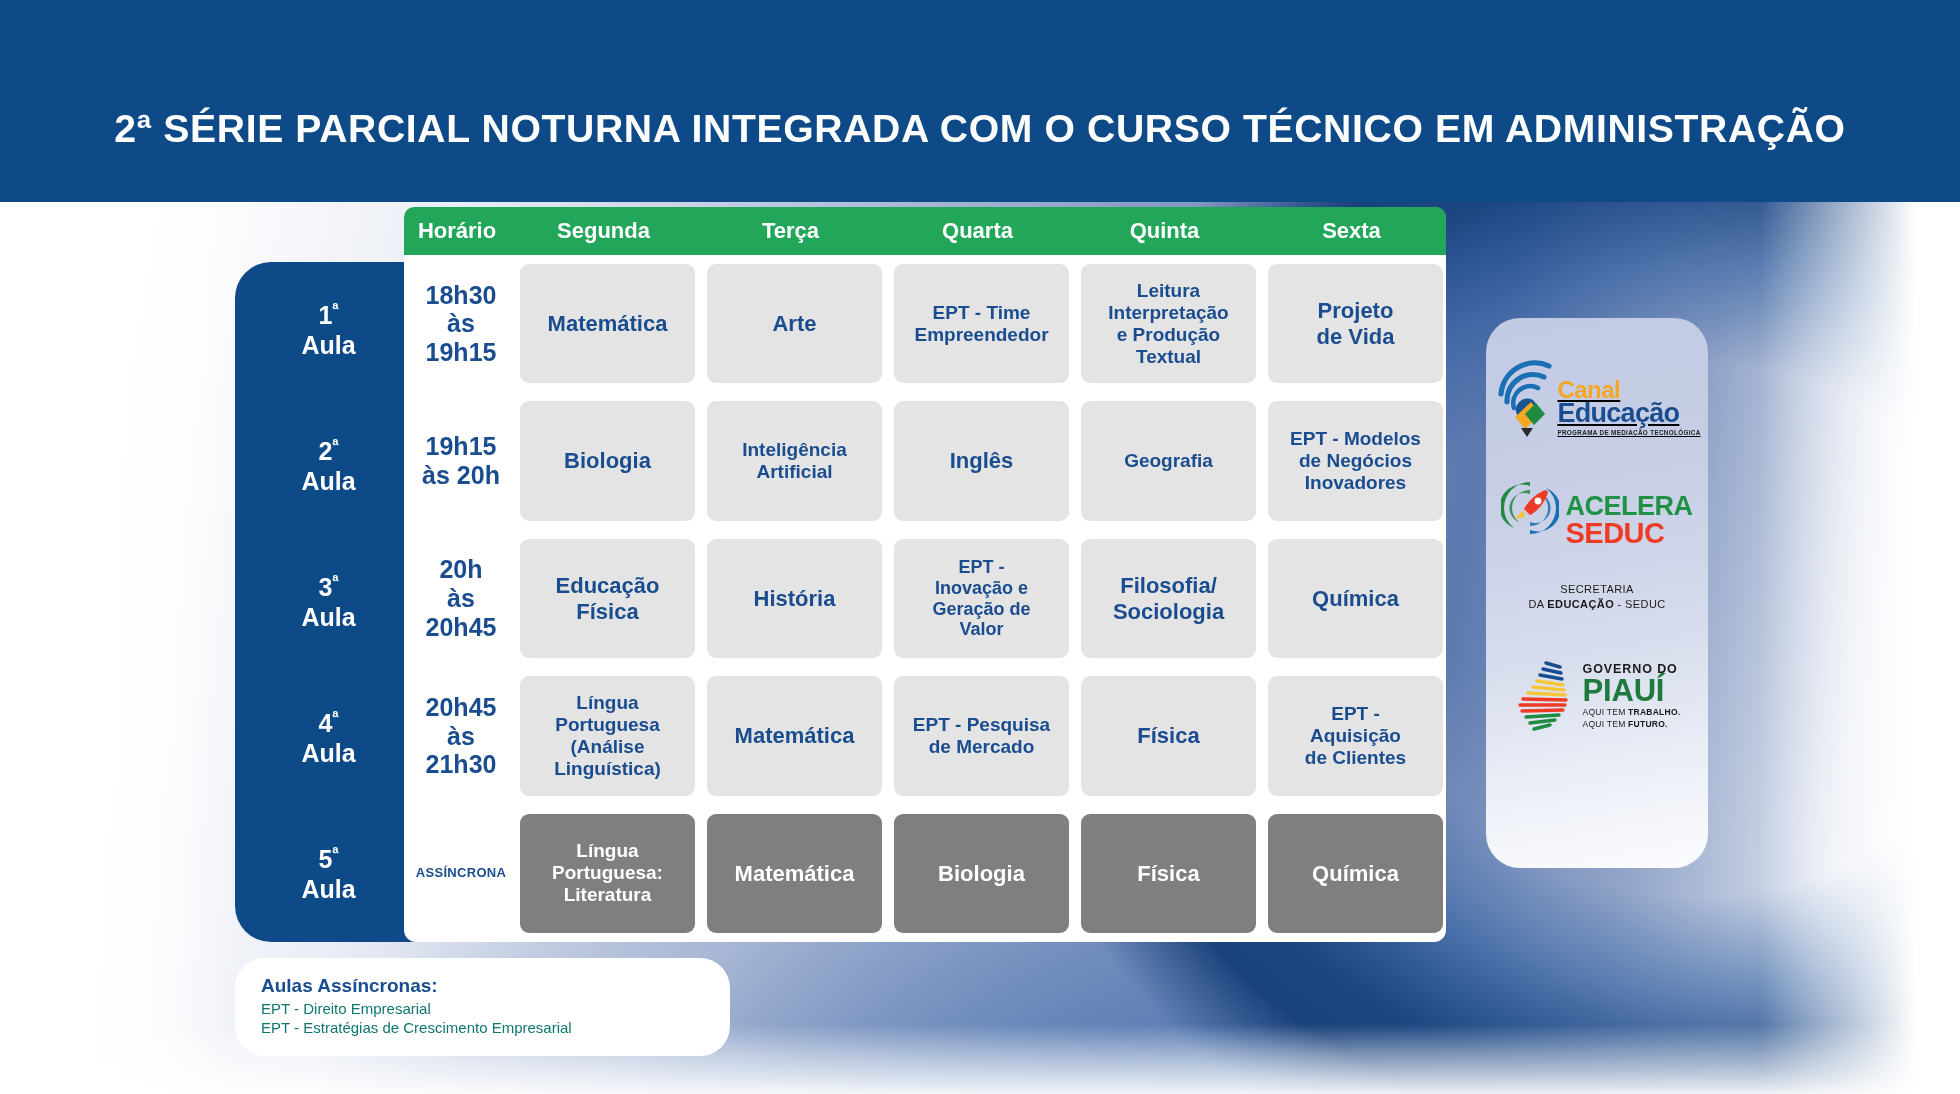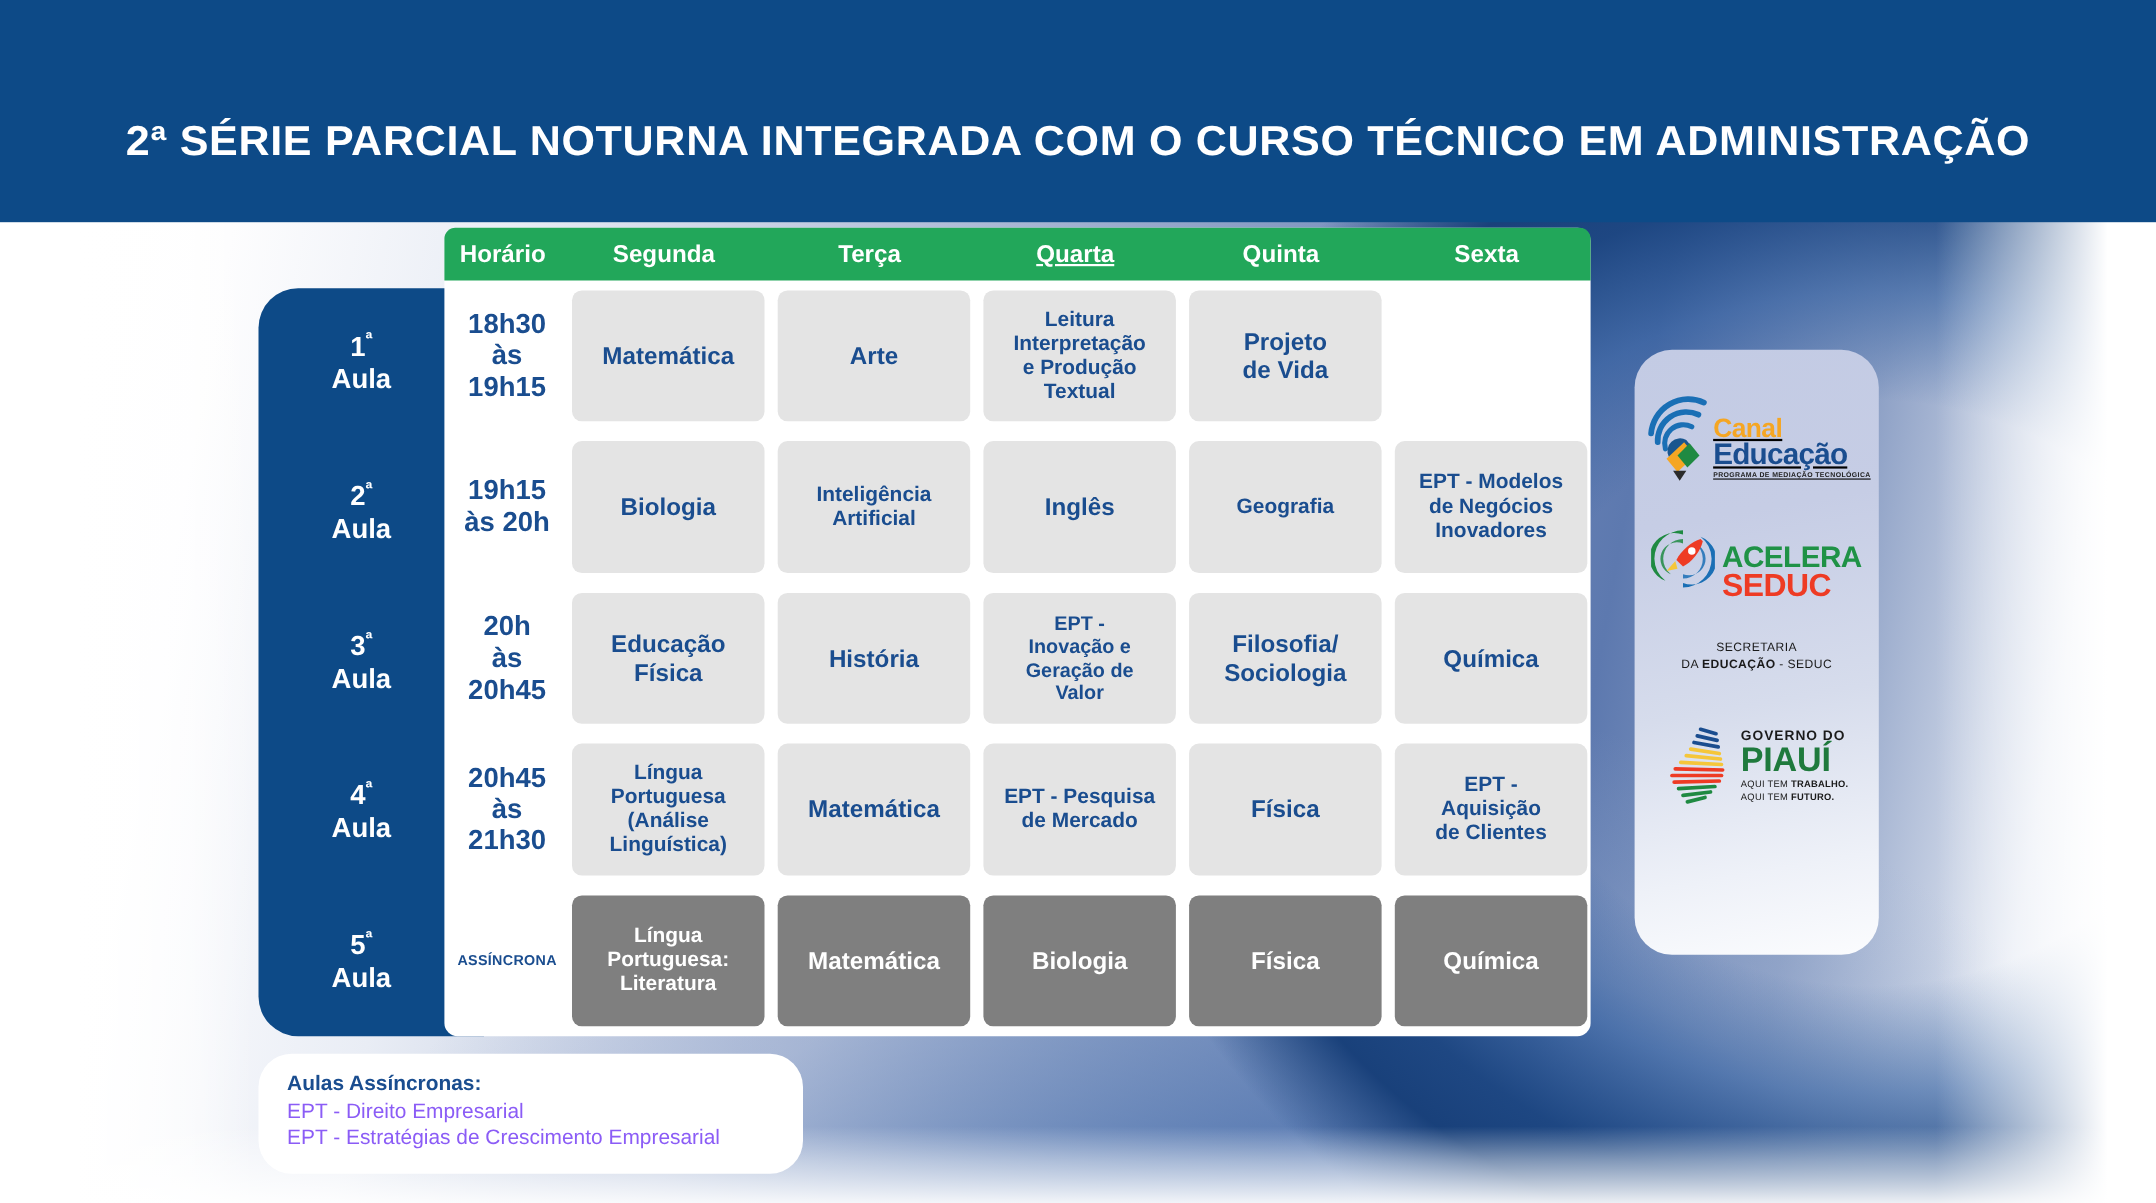--- a/index.html
+++ b/index.html
@@ -191,22 +191,22 @@
     padding: 17px 26px 19px 26px;
     z-index: 12;
   }
   .footnote .fn-title {
     color: #1a4d8f;
     font-weight: bold;
     font-size: 19px;
     margin-bottom: 2px;
   }
   .footnote .fn-line {
-    color: #8b5cf6;
-    font-size: 19px;
+    color: #0f766e;
+    font-size: 15px;
     line-height: 1.28;
   }
 
   
   .logo-panel {
     position: absolute;
     left: 1486px; top: 318px;
     width: 222px; height: 550px;
     background: linear-gradient(170deg, #c3cbe4 0%, #c6cde5 28%, #d6dcec 58%, #eef1f8 84%, #fbfcfe 100%);
     border-radius: 34px;
@@ -302,35 +302,40 @@
       <div class="aula-cell">
         <div>5<sup>ª</sup><br>Aula</div>
       </div>
     </div>
 
   <div class="table-card">
     <div class="thead" id="thead">
         <div class="th" style="flex: 0 0 106px;">Horário</div>
         <div class="th" style="flex: 0 0 187px;">Segunda</div>
         <div class="th" style="flex: 0 0 187px;">Terça</div>
-        <div class="th" style="flex: 0 0 187px; text-decoration: underline;">Quarta</div>
+        <div class="th" style="flex: 0 0 187px;">Quarta</div>
         <div class="th" style="flex: 0 0 187px;">Quinta</div>
         <div class="th" style="flex: 0 0 187px;">Sexta</div>
       </div>
     <div class="tbody" id="tbody">
         <div class="trow">
           <div class="c-hora hora-cell">18h30<br>às<br>19h15</div>
           <div class="c-day cell-pad">
             <div class="subject">
               <div>Matemática</div>
             </div>
           </div>
           <div class="c-day cell-pad">
             <div class="subject">
               <div>Arte</div>
+            </div>
+          </div>
+          <div class="c-day cell-pad">
+            <div class="subject small">
+              <div>EPT - Time<br>Empreendedor</div>
             </div>
           </div>
           <div class="c-day cell-pad">
             <div class="subject small">
               <div>Leitura<br>Interpretação<br>e Produção<br>Textual</div>
             </div>
           </div>
           <div class="c-day cell-pad">
             <div class="subject">
               <div>Projeto<br>de Vida</div>

